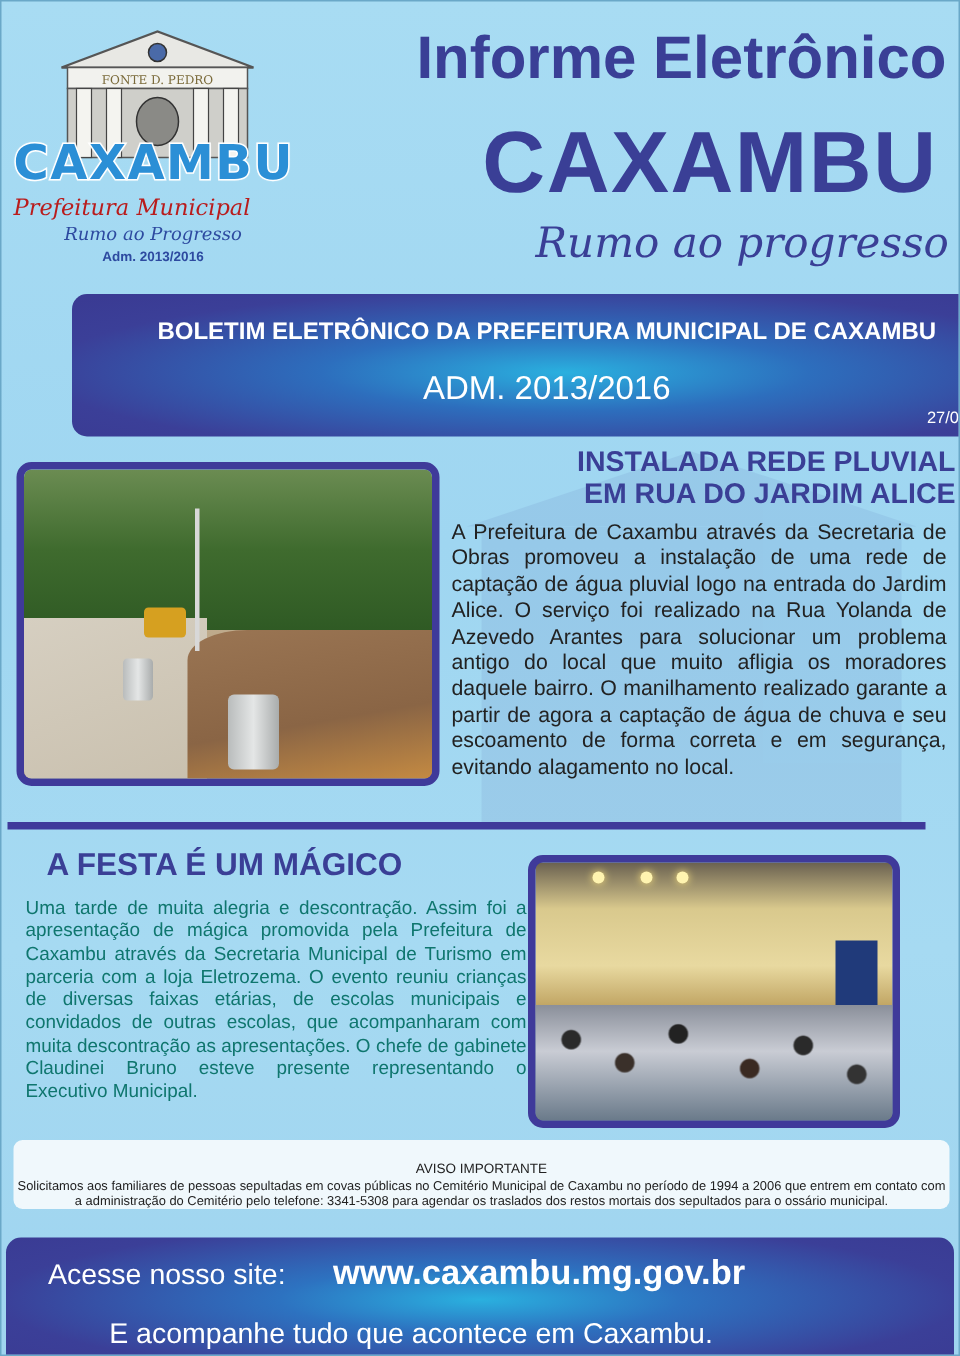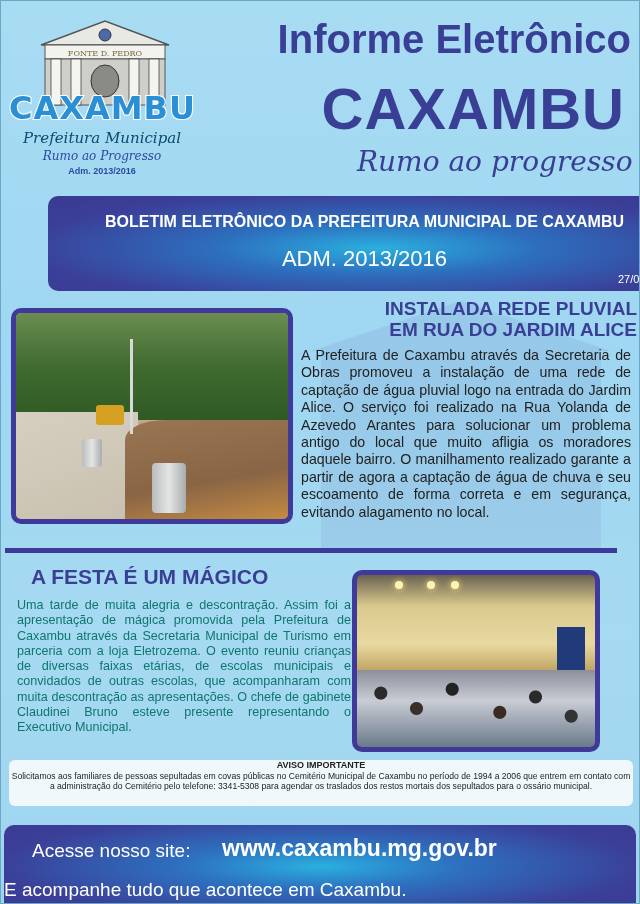--- a/index.html
+++ b/index.html
@@ -14,22 +14,22 @@
   
   .logo { left: 8px; top: 6px; width: 186px; height: 176px; }
   .logo-building { position: absolute; left: 22px; top: 10px; width: 148px; height: 90px; }
   .logo-caxambu {
     position: absolute; left: 0; top: 82px; width: 186px; text-align: center;
     font-family: "DejaVu Sans", sans-serif; font-weight: 900; font-size: 32px; letter-spacing: 1px;
     color: #2b8fd6; -webkit-text-stroke: 2px #ffffff; paint-order: stroke fill;
     text-shadow: 0 0 2px #fff;
   }
   .logo-pref {
-    position: absolute; left: 0; top: 122px; width: 186px; text-align: center;
-    font-family: "DejaVu Serif", serif; font-style: italic; font-size: 15px; color: #0c4a6e;
+    position: absolute; left: 0; top: 122px; width: 186px; 
+    font-family: "DejaVu Serif", serif; font-style: italic; font-size: 15px; color: #b91c1c;
   }
   .logo-rumo {
     position: absolute; left: 0; top: 142px; width: 186px; text-align: center;
     font-family: "DejaVu Serif", serif; font-style: italic; font-size: 12px; color: #2d4aa0;
   }
   .logo-adm {
     position: absolute; left: 0; top: 159px; width: 186px; text-align: center;
     font-weight: bold; font-size: 9px; color: #2d4aa0;
   }
 
@@ -93,32 +93,32 @@
 
   
   .art2-title { left: 30px; top: 564px; color: #3a3f96; font-weight: bold; font-size: 21px; }
   .art2-body { left: 16px; top: 597px; width: 334px; color: #0f766e; font-size: 12.6px; line-height: 15.3px; text-align: justify; }
 
   
   .notice {
     left: 8px; top: 759px; width: 624px; height: 46px; background: #f0f8fc; border-radius: 6px;
     text-align: center; color: #222; font-size: 8.6px; line-height: 10.6px;
   }
-  .notice-title { font-weight: bold; font-size: 9px; padding-top: 0; }
+  .notice-title { font-weight: normal; font-size: 9px; padding-top: 14px; }
 
   
   .footer {
     left: 3px; top: 808px; width: 632px; height: 92px; border-radius: 10px;
     background: radial-gradient(ellipse at 50% 45%, #2ab0df 0%, #2d72c0 30%, #3b3f98 72%, #3a3a92 100%);
     color: #fff;
     margin-top: 16px;
   }
   .footer-label { left: 28px; top: 15px; font-size: 19px; }
   .footer-url { left: 218px; top: 10px; font-size: 23px; font-weight: bold; }
-  .footer-sub { left: 0; width: 540px; top: 54px; text-align: left; font-size: 19px; }
+  .footer-sub { left: 0; width: 540px; top: 54px; text-align: center; font-size: 19px; }
 
   
   .watermark { left: 300px; top: 290px; width: 320px; height: 260px; opacity: 0.08; }
 </style>
 </head>
 <body>
 
 <div class="abs logo">
   <svg class="logo-building" viewBox="0 0 148 90">
     <polygon points="10,28 74,4 138,28" fill="#e8e8e4" stroke="#555" stroke-width="1.5"></polygon>

